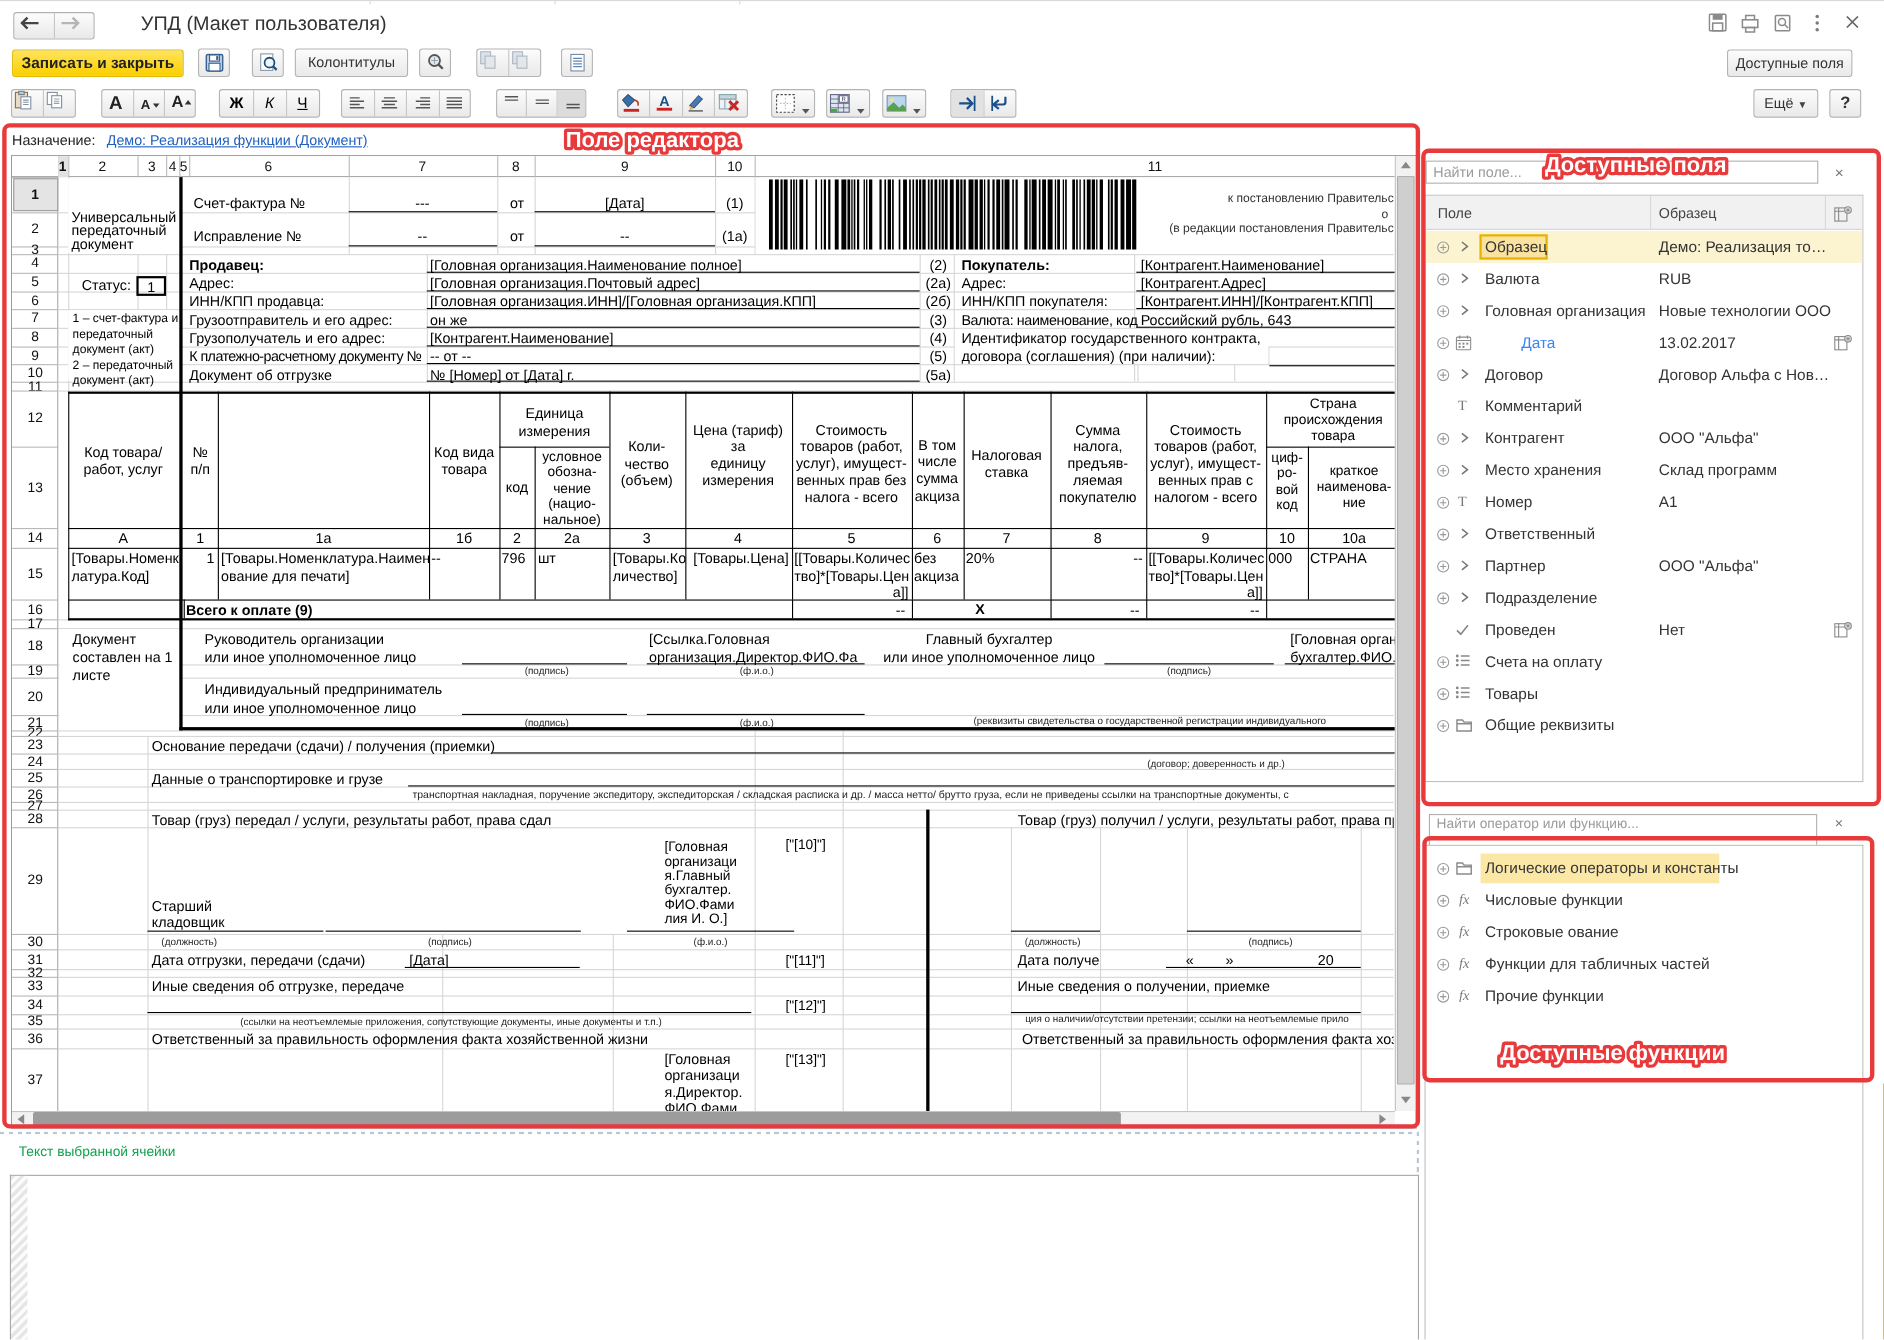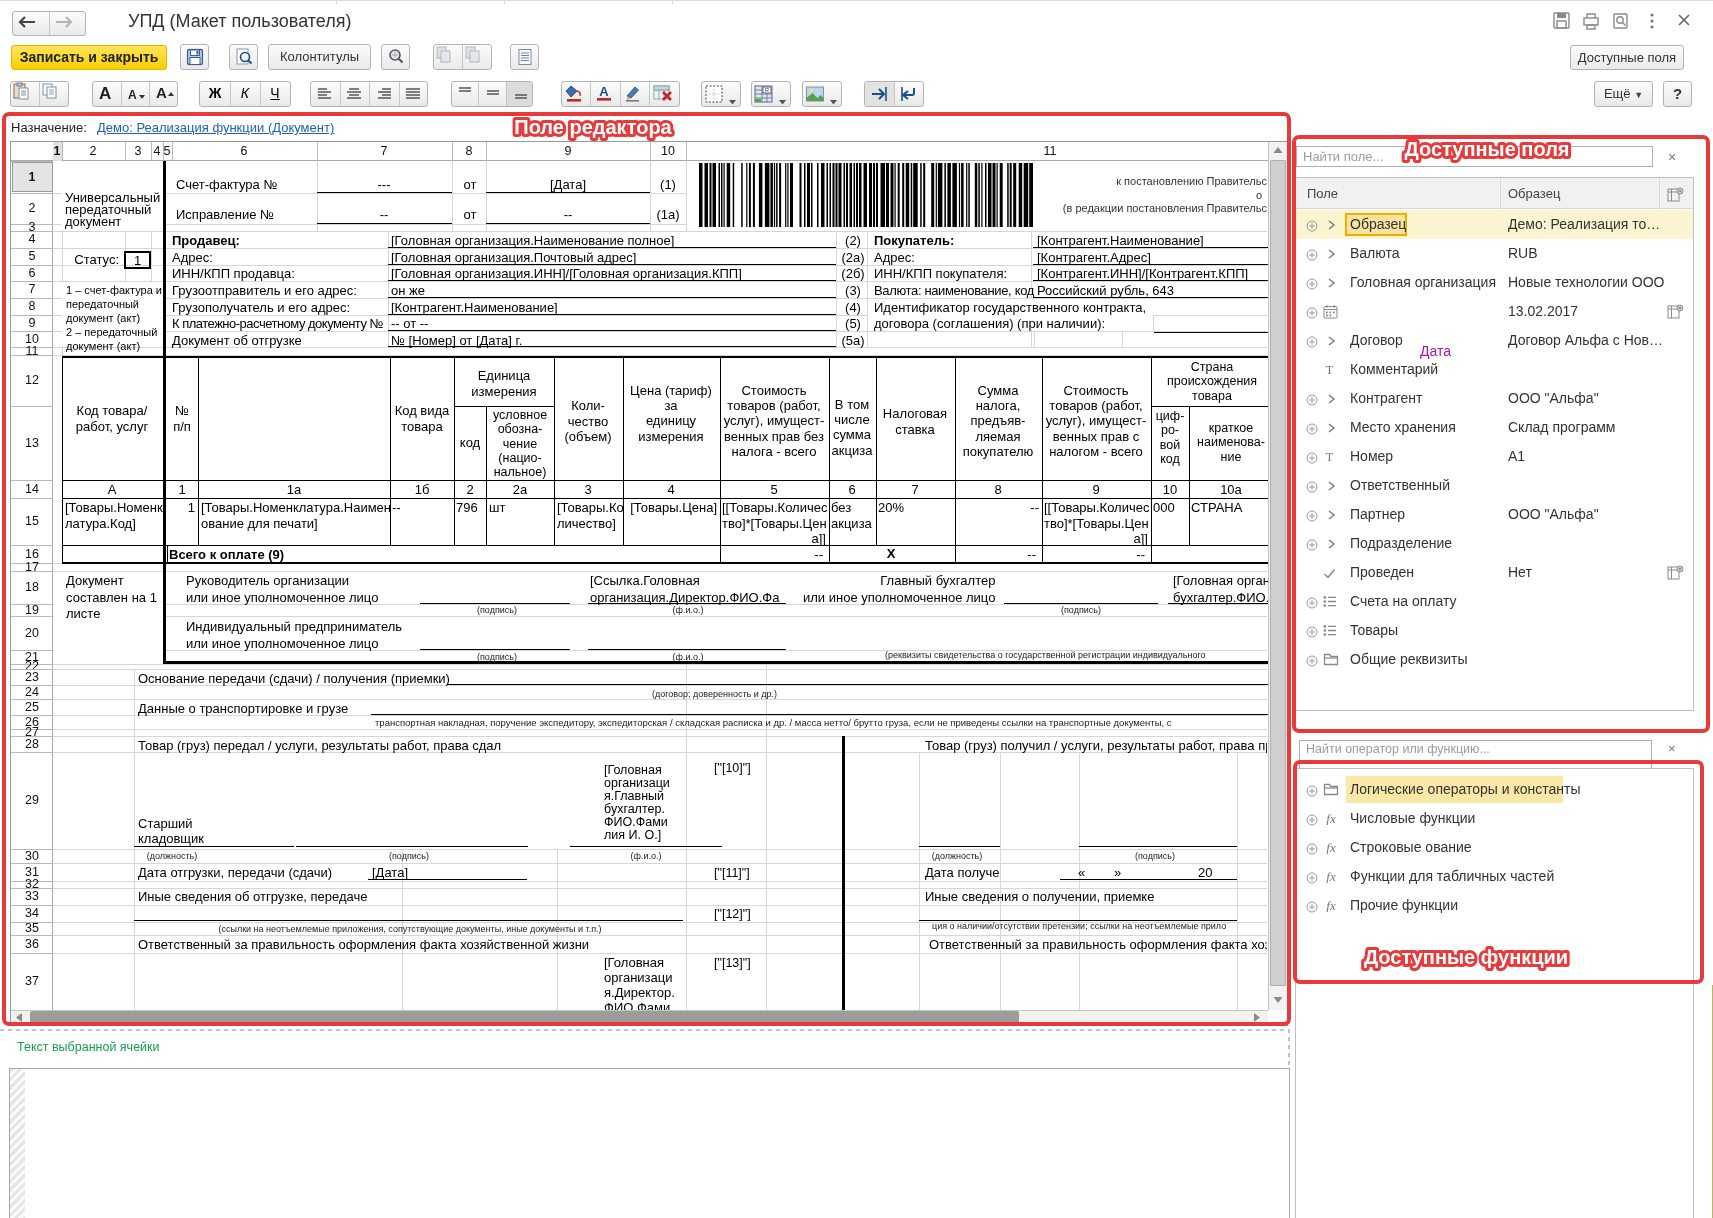--- a/index.html
+++ b/index.html
@@ -612,32 +612,32 @@
 <div style="left:66px;top:573px;text-align:left;font-size:13px;font-weight:normal;color:#000;line-height:16.5px">Документ<br>составлен на 1<br>листе</div>
 <div style="left:186px;top:573px;text-align:left;font-size:13px;font-weight:normal;color:#000;line-height:16.5px">Руководитель организации<br>или иное уполномоченное лицо</div>
 <div style="left:420px;top:603px;width:150px;height:1px;background:#000"></div>
 <div style="left:588px;top:603px;width:198px;height:1px;background:#000"></div>
 <div style="left:1004px;top:603px;width:154px;height:1px;background:#000"></div>
 <div style="left:1168px;top:603px;width:103px;height:1px;background:#000"></div>
 <div style="left:247px;top:605px;width:500px;text-align:center;font-size:9px;font-weight:normal;color:#222;white-space:nowrap;">(подпись)</div>
 <div style="left:438px;top:605px;width:500px;text-align:center;font-size:9px;font-weight:normal;color:#222;white-space:nowrap;">(ф.и.о.)</div>
 <div style="left:831px;top:605px;width:500px;text-align:center;font-size:9px;font-weight:normal;color:#222;white-space:nowrap;">(подпись)</div>
 <div style="left:590px;top:573px;text-align:left;font-size:13px;font-weight:normal;color:#000;line-height:16.5px">[Ссылка.Головная<br>организация.Директор.ФИО.Фа</div>
-<div style="left:803px;top:573px;text-align:right;font-size:13px;font-weight:normal;color:#000;line-height:16.5px">Главный бухгалтер<br>или иное уполномоченное лицо</div>
+<div style="left:803px;top:573px;text-align:center;font-size:13px;font-weight:normal;color:#000;line-height:16.5px">Главный бухгалтер<br>или иное уполномоченное лицо</div>
 <div style="left:1173px;top:573px;text-align:left;font-size:13px;font-weight:normal;color:#000;line-height:16.5px">[Головная орган<br>бухгалтер.ФИО.</div>
 <div style="left:186px;top:619px;text-align:left;font-size:13px;font-weight:normal;color:#000;line-height:16.5px">Индивидуальный предприниматель<br>или иное уполномоченное лицо</div>
 <div style="left:420px;top:649px;width:150px;height:1px;background:#000"></div>
 <div style="left:588px;top:649px;width:198px;height:1px;background:#000"></div>
 <div style="left:247px;top:652px;width:500px;text-align:center;font-size:9px;font-weight:normal;color:#222;white-space:nowrap;">(подпись)</div>
 <div style="left:438px;top:652px;width:500px;text-align:center;font-size:9px;font-weight:normal;color:#222;white-space:nowrap;">(ф.и.о.)</div>
 <div style="left:885px;top:650px;font-size:9px;font-weight:normal;color:#222;white-space:nowrap;">(реквизиты свидетельства о государственной  регистрации индивидуального</div>
 <div style="left:163px;top:661px;width:1109px;height:3px;background:#000"></div>
 <div style="left:138px;top:671px;font-size:13px;font-weight:normal;color:#000;white-space:nowrap;">Основание передачи (сдачи) / получения (приемки)</div>
 <div style="left:447px;top:684px;width:823px;height:1px;background:#000"></div>
-<div style="left:652px;top:689px;width:500px;text-align:left;font-size:9px;font-weight:normal;color:#222;white-space:nowrap;">(договор; доверенность и др.)</div>
+<div style="left:668px;top:689px;width:500px;text-align:right;font-size:9px;font-weight:normal;color:#222;white-space:nowrap;">(договор; доверенность и др.)</div>
 <div style="left:138px;top:701px;font-size:13px;font-weight:normal;color:#000;white-space:nowrap;">Данные о транспортировке и грузе</div>
 <div style="left:371px;top:714px;width:899px;height:1px;background:#000"></div>
 <div style="left:375px;top:717px;width:892px;height:12px;overflow:hidden;font-size:9.5px;color:#222;white-space:nowrap">транспортная накладная, поручение экспедитору, экспедиторская / складская расписка и др. / масса нетто/ брутто груза, если не приведены ссылки на транспортные документы, с</div>
 <div style="left:138px;top:738px;font-size:13px;font-weight:normal;color:#000;white-space:nowrap;">Товар (груз) передал / услуги, результаты работ, права сдал</div>
 <div style="left:925px;top:738px;width:342px;height:15px;overflow:hidden;font-size:13px;white-space:nowrap">Товар (груз) получил / услуги, результаты работ, права пр</div>
 <div style="left:138px;top:816px;text-align:left;font-size:13px;font-weight:normal;color:#000;line-height:15px">Старший<br>кладовщик</div>
 <div style="left:134px;top:846px;width:160px;height:1px;background:#000"></div>
 <div style="left:296px;top:846px;width:232px;height:1px;background:#000"></div>
 <div style="left:570px;top:846px;width:152px;height:1px;background:#000"></div>
 <div style="left:919px;top:846px;width:81px;height:1px;background:#000"></div>
@@ -737,21 +737,21 @@
         <rect x="1" y="2.5" width="13" height="11.5" rx="1"></rect>
         <path d="M1 5.5h13M4 1v3M11 1v3"></path>
         <g fill="#8a8a8a" stroke="none">
           <rect x="3" y="7.5" width="1.8" height="1.8"></rect>
           <rect x="6.5" y="7.5" width="1.8" height="1.8"></rect>
           <rect x="10" y="7.5" width="1.8" height="1.8"></rect>
           <rect x="3" y="10.5" width="1.8" height="1.8"></rect>
           <rect x="6.5" y="10.5" width="1.8" height="1.8"></rect>
         </g>
       </svg></div>
-<div style="left:1420px;top:303px;font-size:14px;font-weight:normal;color:#a21caf;white-space:nowrap;margin-top:40px;">Дата</div>
+<div style="left:1383px;top:303px;font-size:14px;font-weight:normal;color:#3b82f6;white-space:nowrap;">Дата</div>
 <div style="left:1508px;top:303px;font-size:14px;font-weight:normal;color:#333;white-space:nowrap;">13.02.2017</div>
 <div style="left:1667px;top:303px;width:17px;height:17px"><svg width="17" height="17" viewBox="0 0 17 17" stroke="#8a8a8a" fill="none">
         <rect x="1" y="3" width="11" height="12"></rect>
         <path d="M1 6h11M4.5 3v12"></path>
         <circle cx="13" cy="5" r="3" fill="#eee"></circle>
         <path d="M13 3v4M11 5h4M11.6 3.6l2.8 2.8M14.4 3.6l-2.8 2.8" stroke-width=".8"></path>
       </svg></div>
 <div style="left:1306px;top:334px;width:12px;height:12px"><svg width="12" height="12" viewBox="0 0 12 12">
         <circle cx="6" cy="6" r="5" fill="none" stroke="#999"></circle>
         <path d="M6 3.2v5.6M3.2 6h5.6" stroke="#999"></path>

